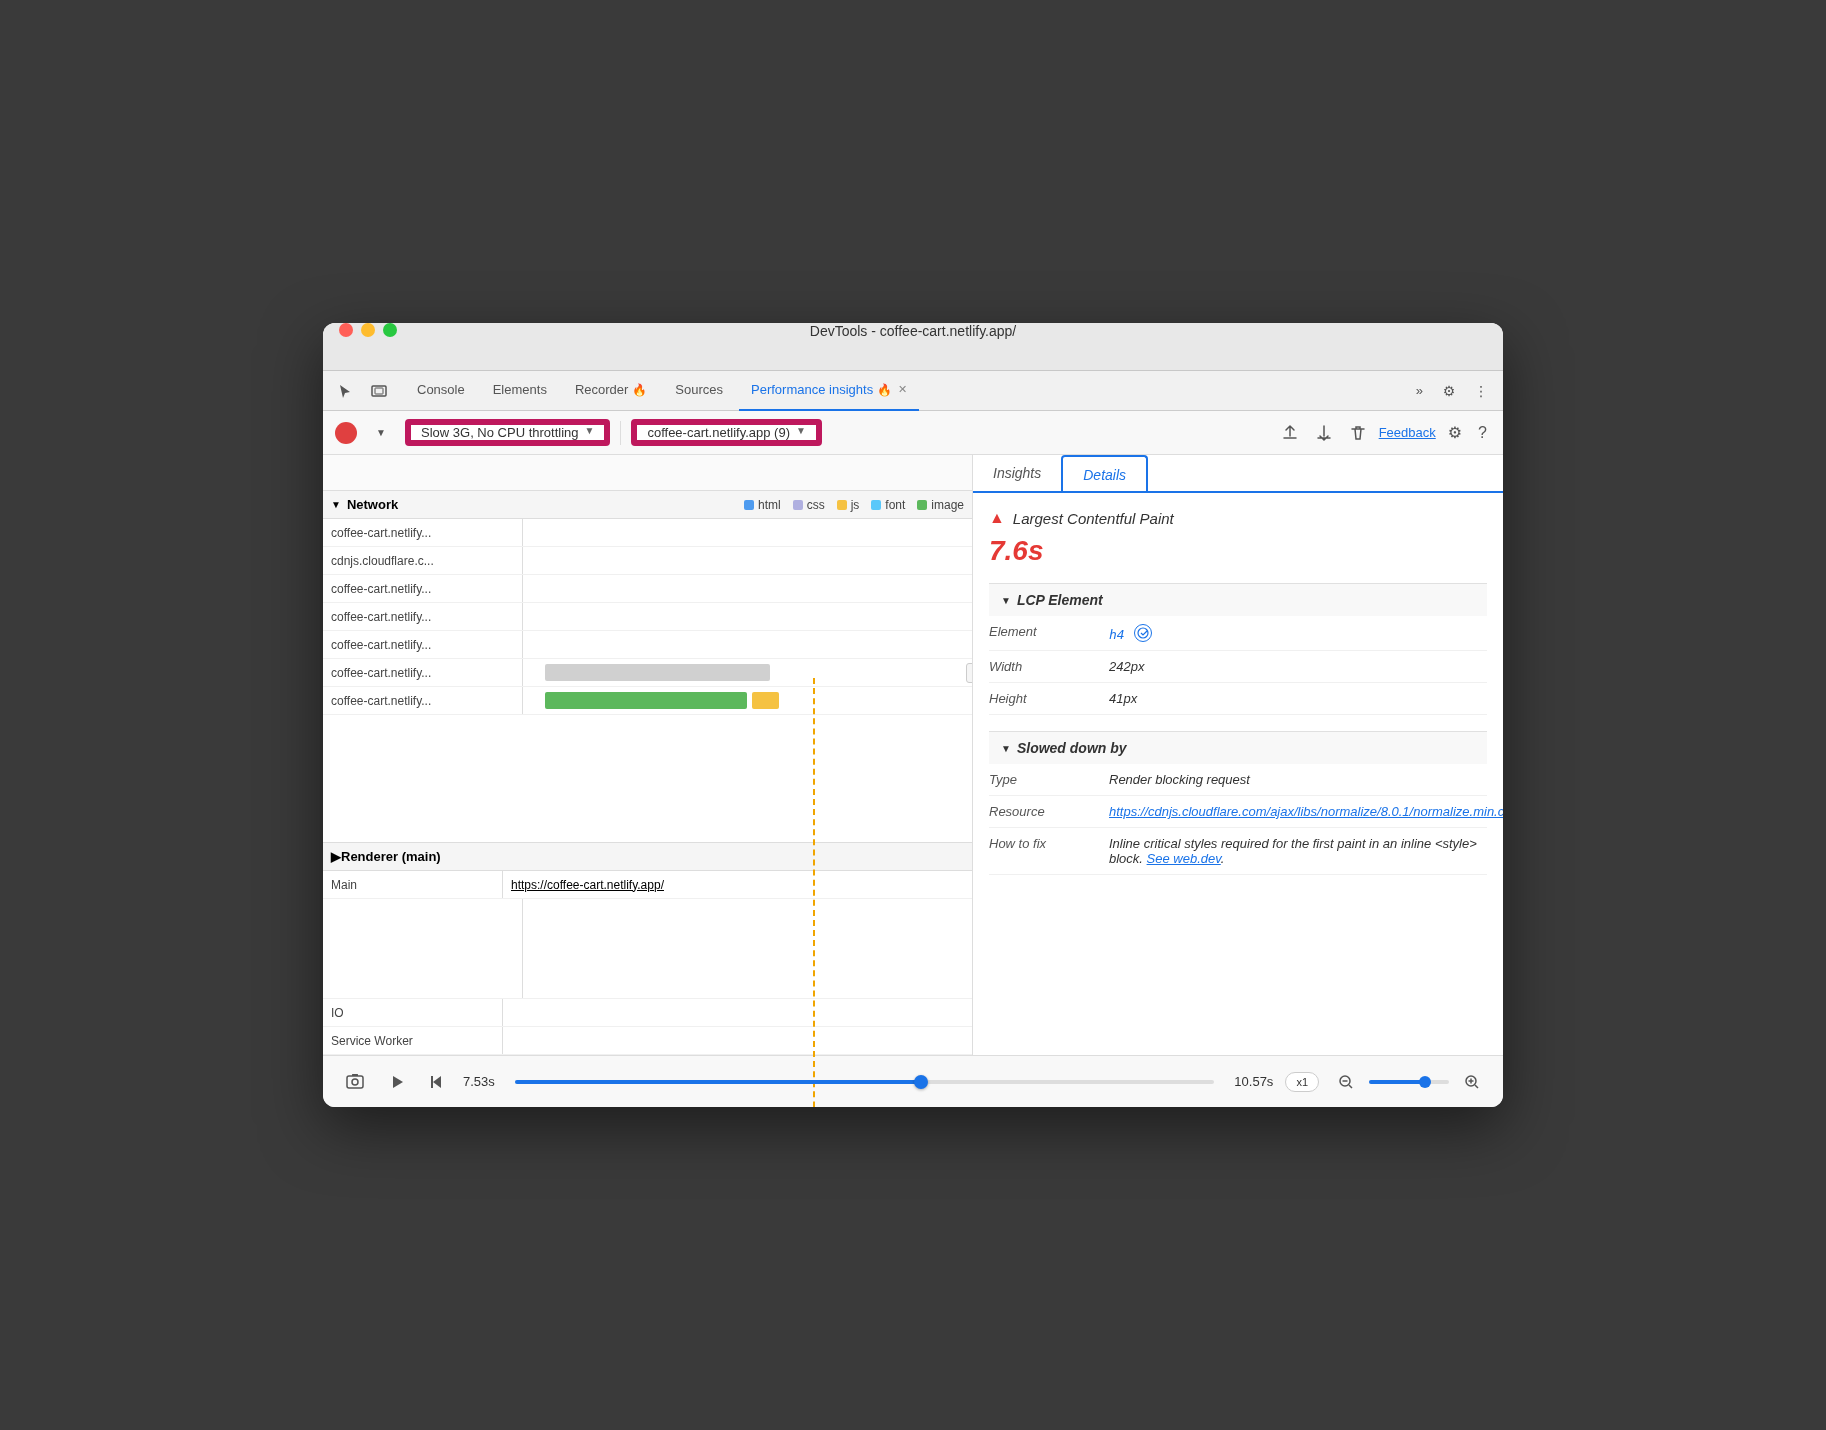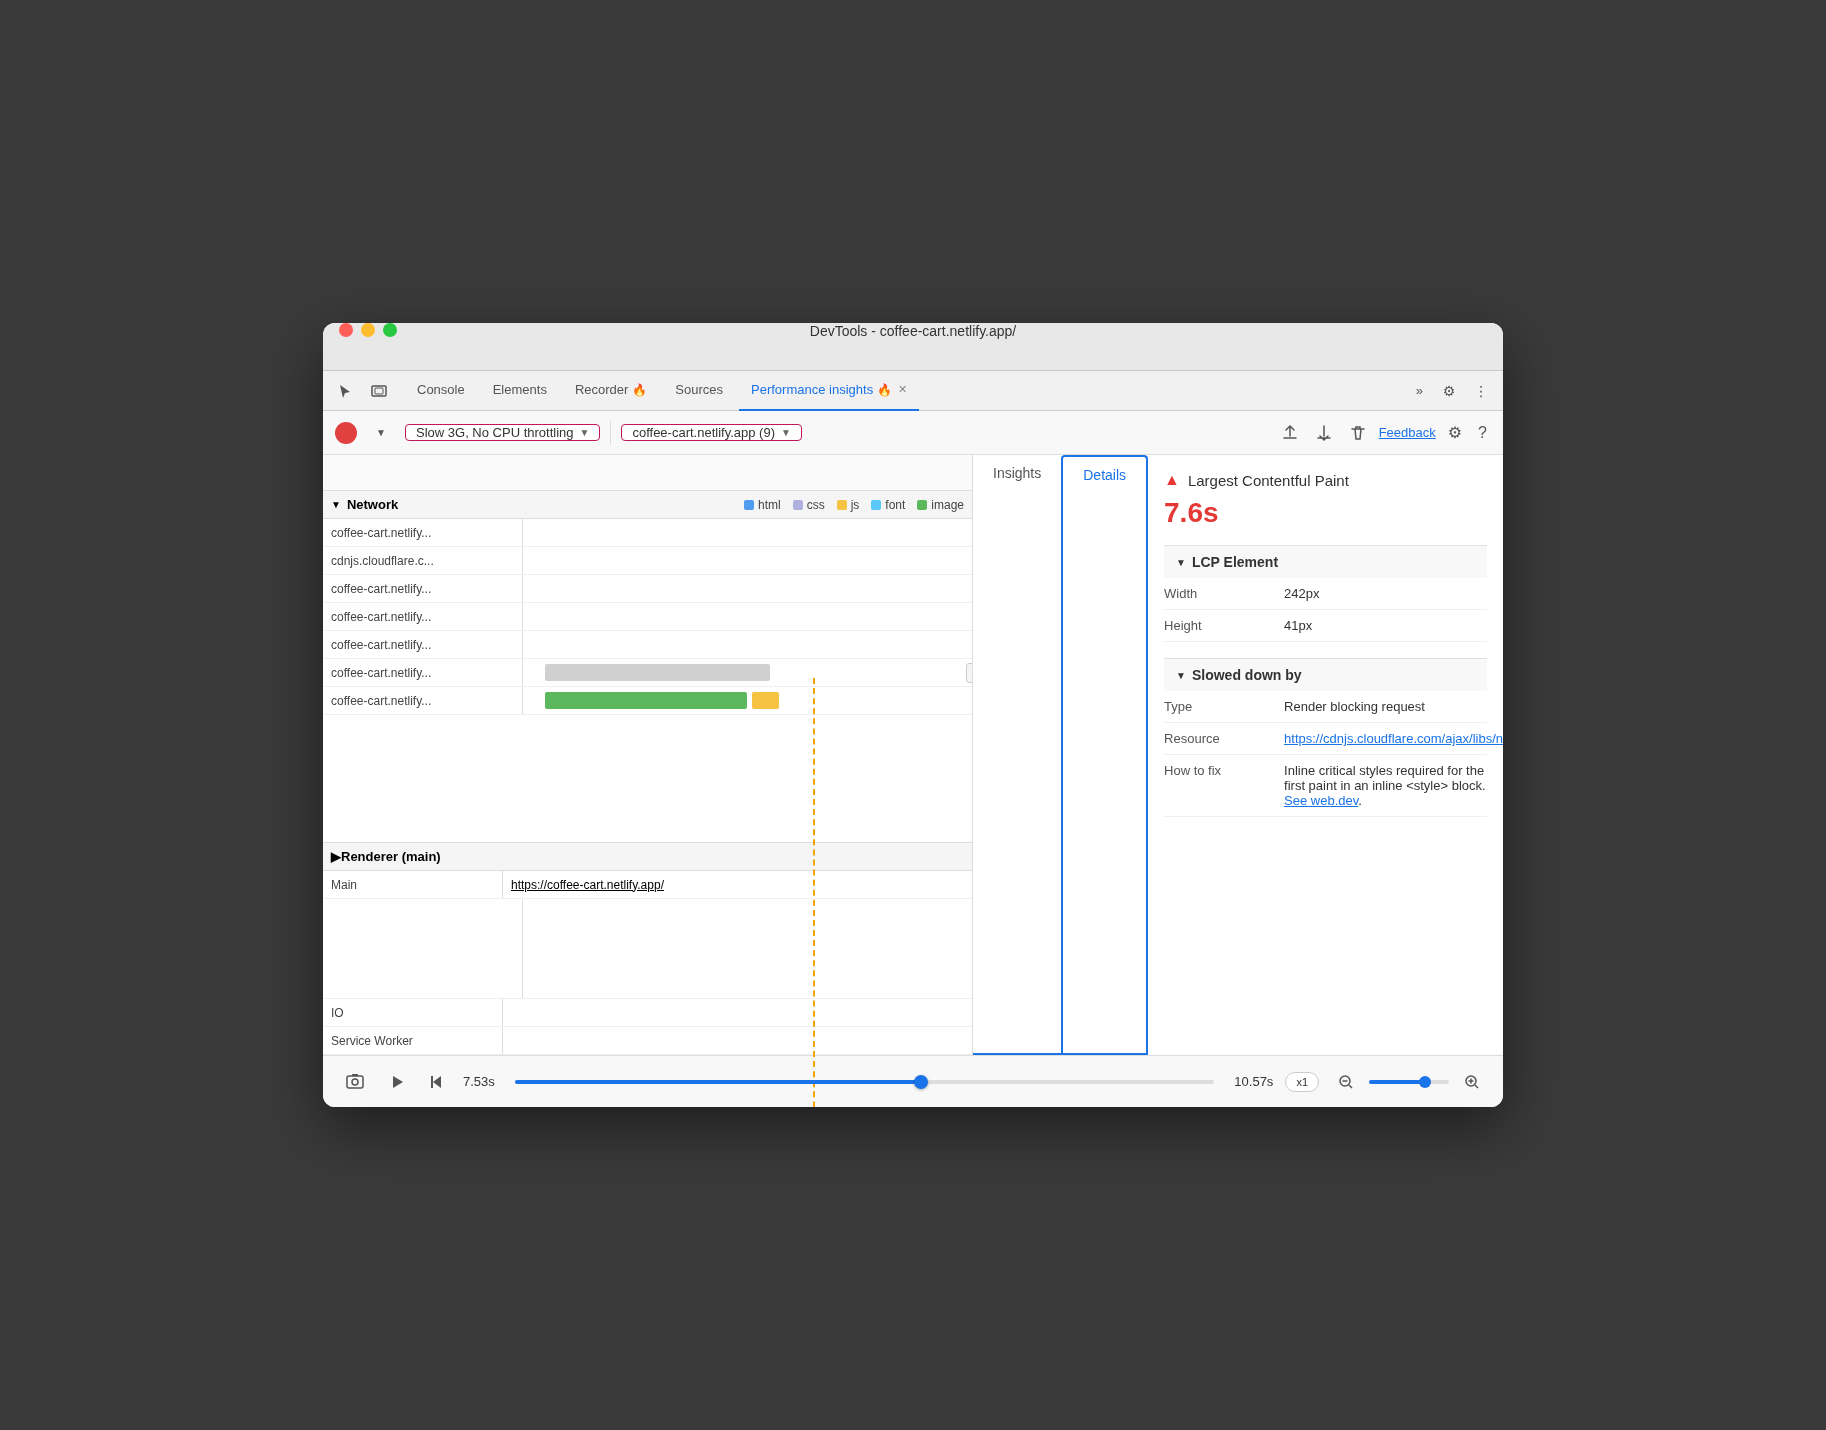--- a/index.html
+++ b/index.html
@@ -124,24 +124,23 @@
     .record-btn {
       width: 22px;
       height: 22px;
       background: #e04040;
       border-radius: 50%;
       border: none;
       cursor: pointer;
     }
     .dropdown-btn {
       display: flex;
-      align-items: center;
       gap: 6px;
       padding: 0 10px;
-      border: 1px solid #be185d;
+      border: 6px solid #be185d;
       border-radius: 4px;
       background: white;
       cursor: pointer;
       font-size: 13px;
       color: #333;
     }
     .dropdown-arrow { font-size: 10px; color: #666; }
     .toolbar-sep {
       width: 1px;
       height: 24px;
@@ -298,22 +297,23 @@
       flex: 1;
       padding: 0 8px;
       color: #1a73e8;
       font-size: 12px;
     }
     
     .right-panel {
       width: 530px;
       flex-shrink: 0;
       display: flex;
-      flex-direction: row;
+      flex-direction: column;
       background: #fff;
+      font-style: italic;
     }
     .insights-tabs {
       display: flex;
       border-bottom: 2px solid #1a73e8;
     }
     .insights-tab {
       padding: 10px 20px;
       font-size: 14px;
       font-weight: 500;
       cursor: pointer;
@@ -706,20 +706,32 @@
         <div class="lcp-header">
           <span class="lcp-triangle">▲</span>
           <span class="lcp-title">Largest Contentful Paint</span>
         </div>
         <div class="lcp-value">7.6s</div>
 
         <div class="insight-section">
           <div class="insight-section-header">
             <span class="toggle">▼</span>
             <span>LCP Element</span>
+          </div>
+          <div class="insight-row">
+            <span class="insight-key">Element</span>
+            <span class="insight-val">
+              <span class="code-tag">h4</span>
+              <span class="inspect-icon">
+                <svg width="12" height="12" viewBox="0 0 12 12" fill="none">
+                  <circle cx="6" cy="6" r="5" stroke="#1a73e8" stroke-width="1.2"></circle>
+                  <path d="M4 6l2 2 4-4" stroke="#1a73e8" stroke-width="1.2"></path>
+                </svg>
+              </span>
+            </span>
           </div>
           <div class="insight-row">
             <span class="insight-key">Width</span>
             <span class="insight-val">242px</span>
           </div>
           <div class="insight-row">
             <span class="insight-key">Height</span>
             <span class="insight-val">41px</span>
           </div>
         </div>

